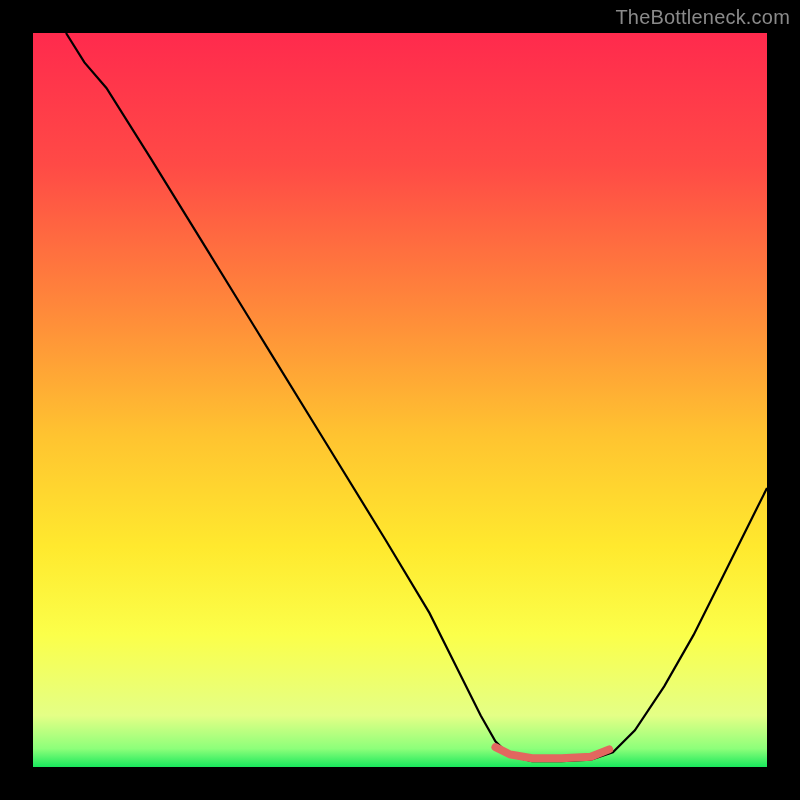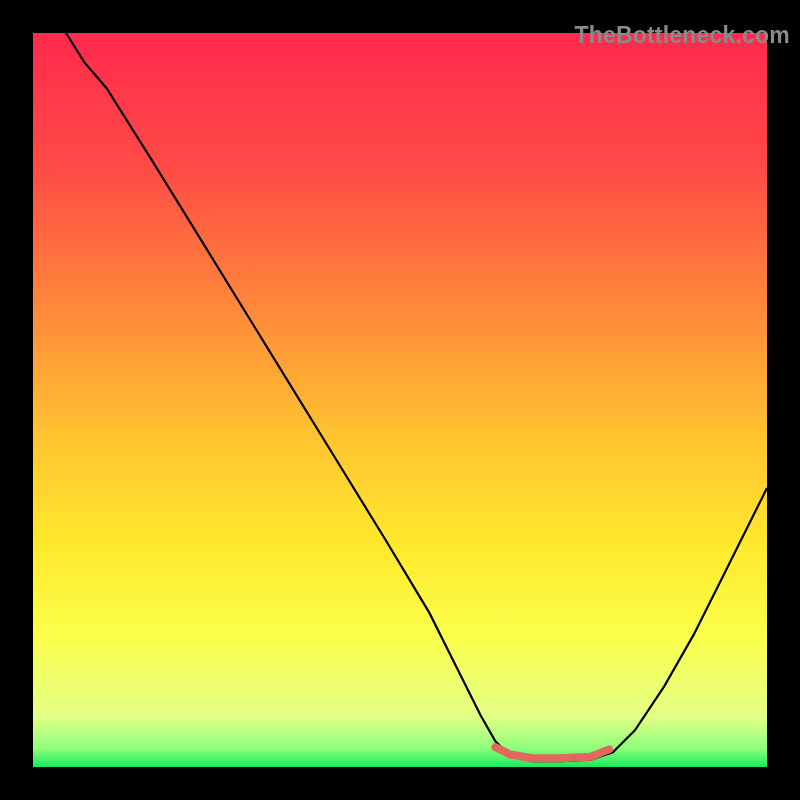--- a/index.html
+++ b/index.html
@@ -21,25 +21,25 @@
   }
   .plot {
     position: absolute;
     left: 0;
     top: 0;
     width: 734px;
     height: 734px;
   }
   .watermark {
     position: absolute;
-    top: 22px;
+    top: 6px;
     right: 10px;
     color: #8a8a8a;
-    font-size: 23px;
-    font-weight: 700;
+    font-size: 20px;
+    font-weight: 400;
     letter-spacing: 0.2px;
     user-select: none;
   }
 </style>
 </head>
 <body>
 
 <div class="frame">
   <svg class="plot" viewBox="0 0 734 734" preserveAspectRatio="none">
     <defs>

